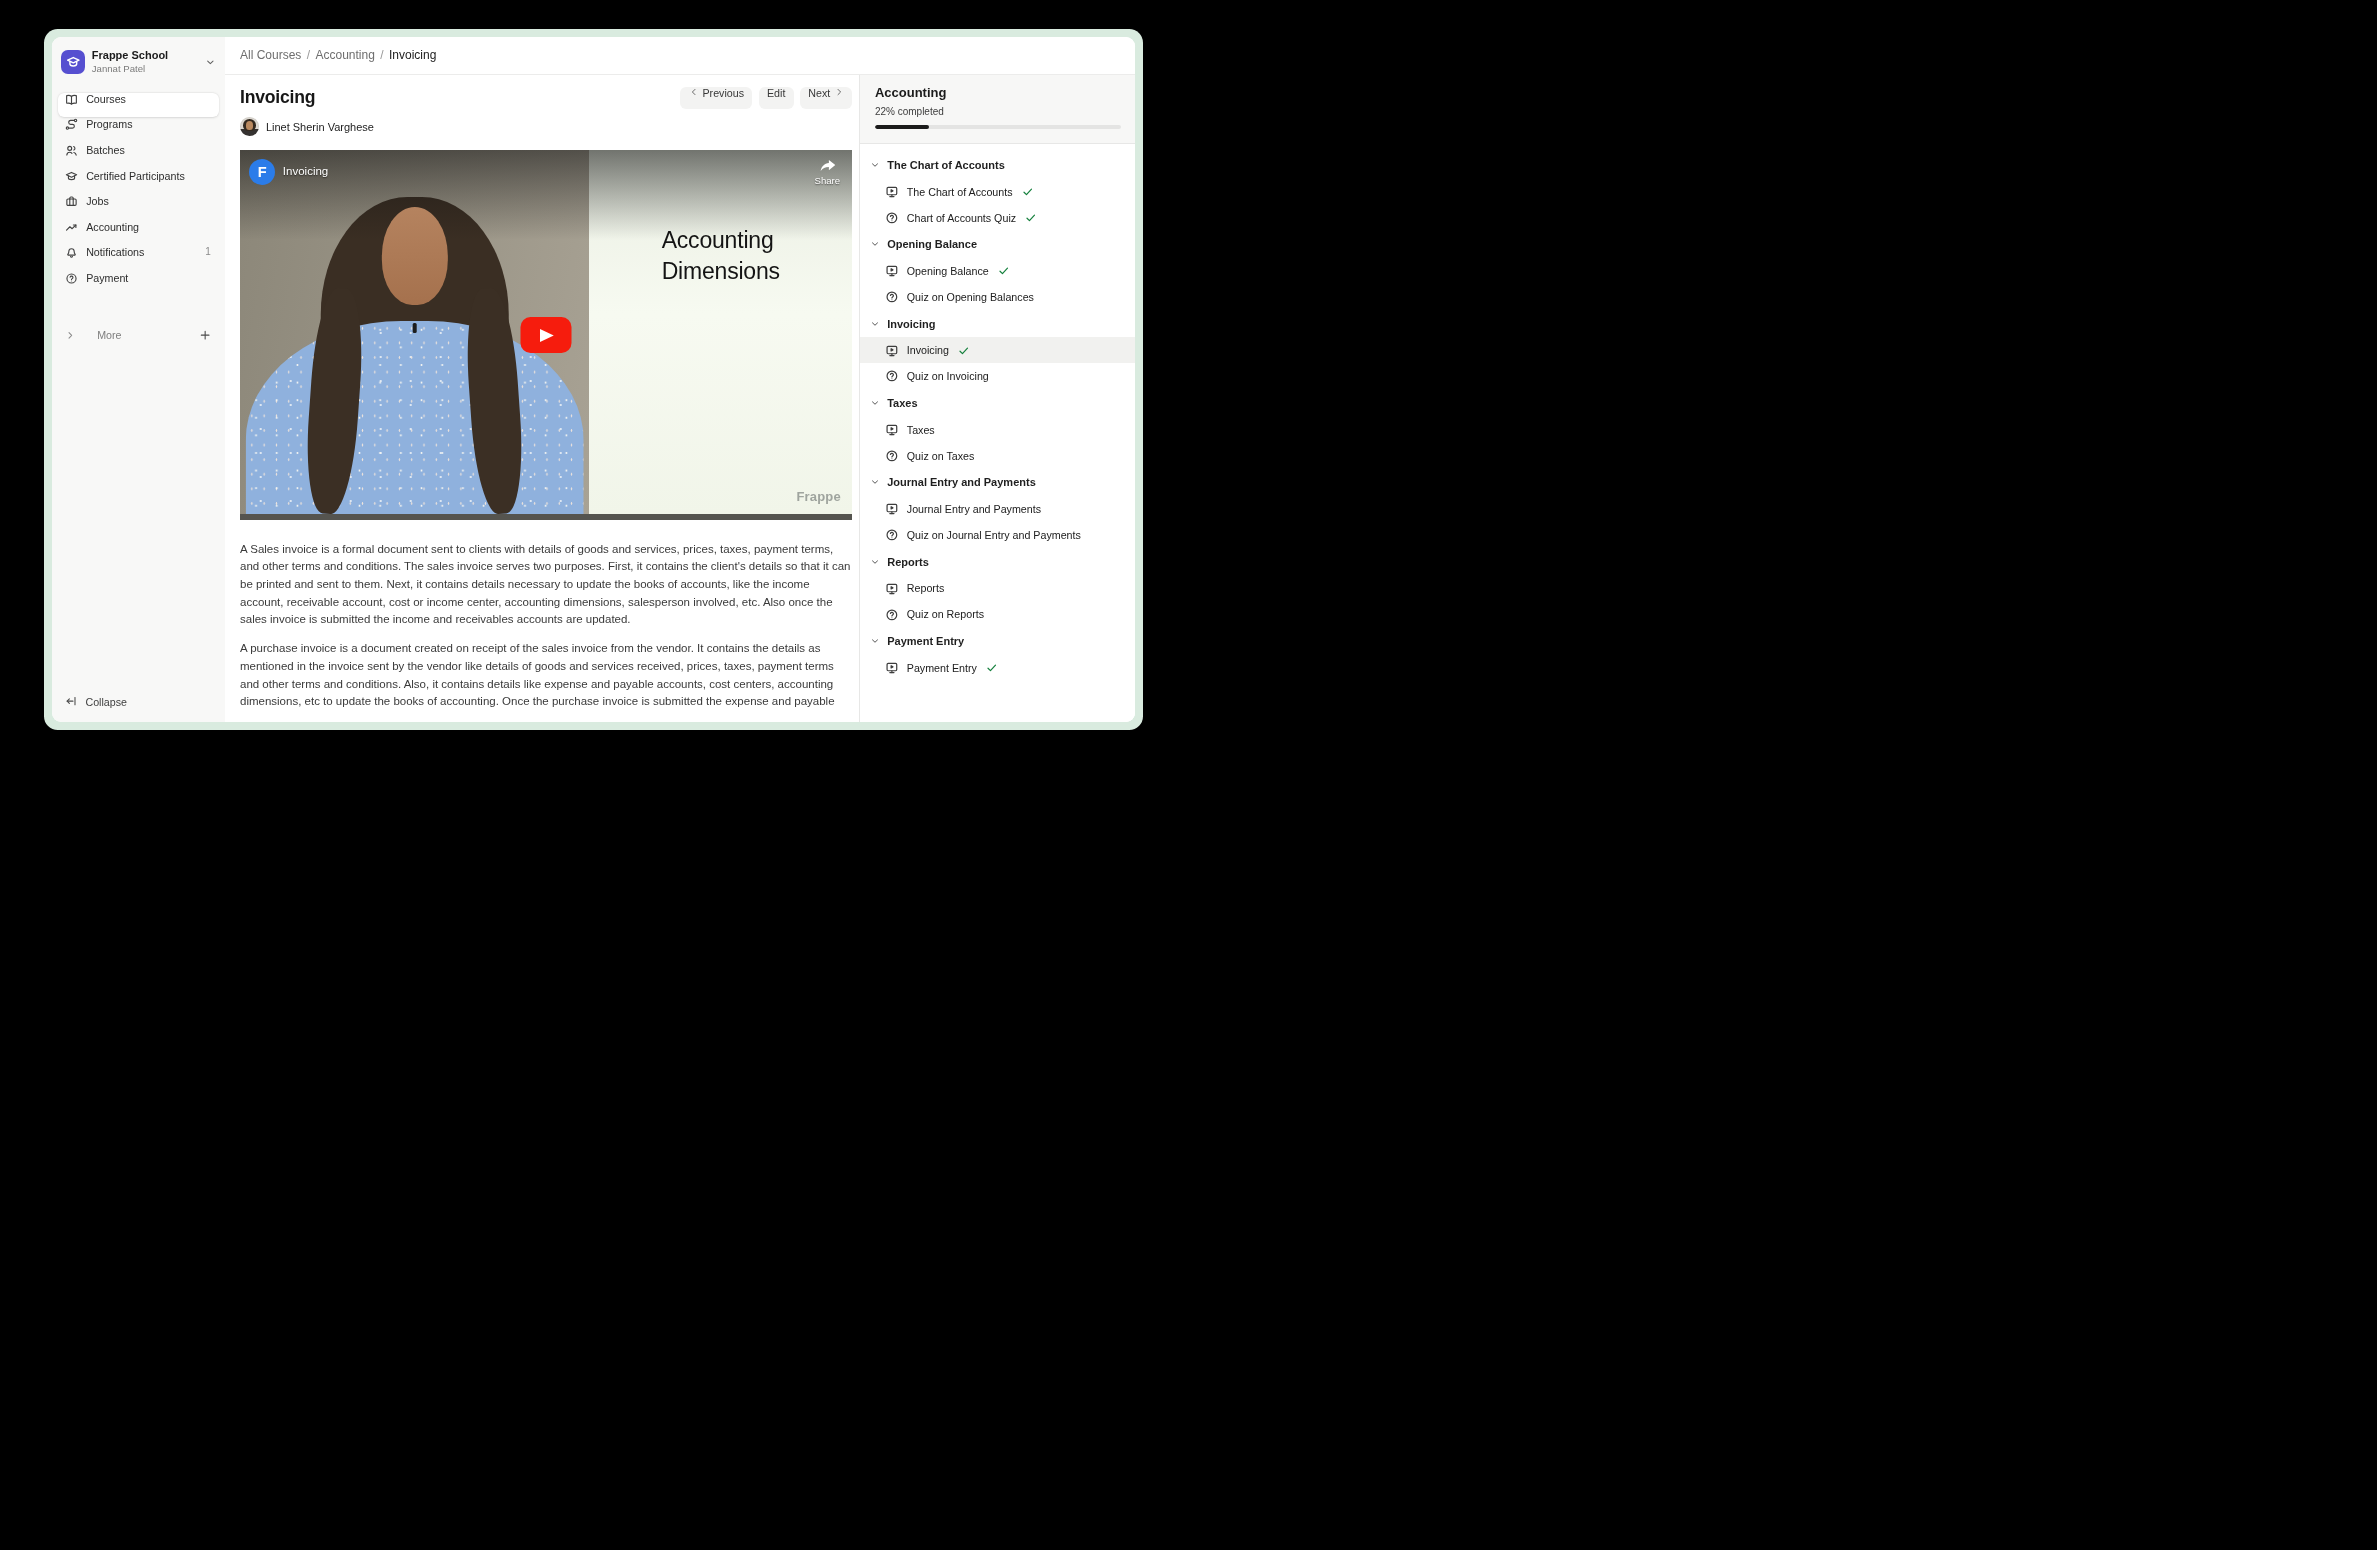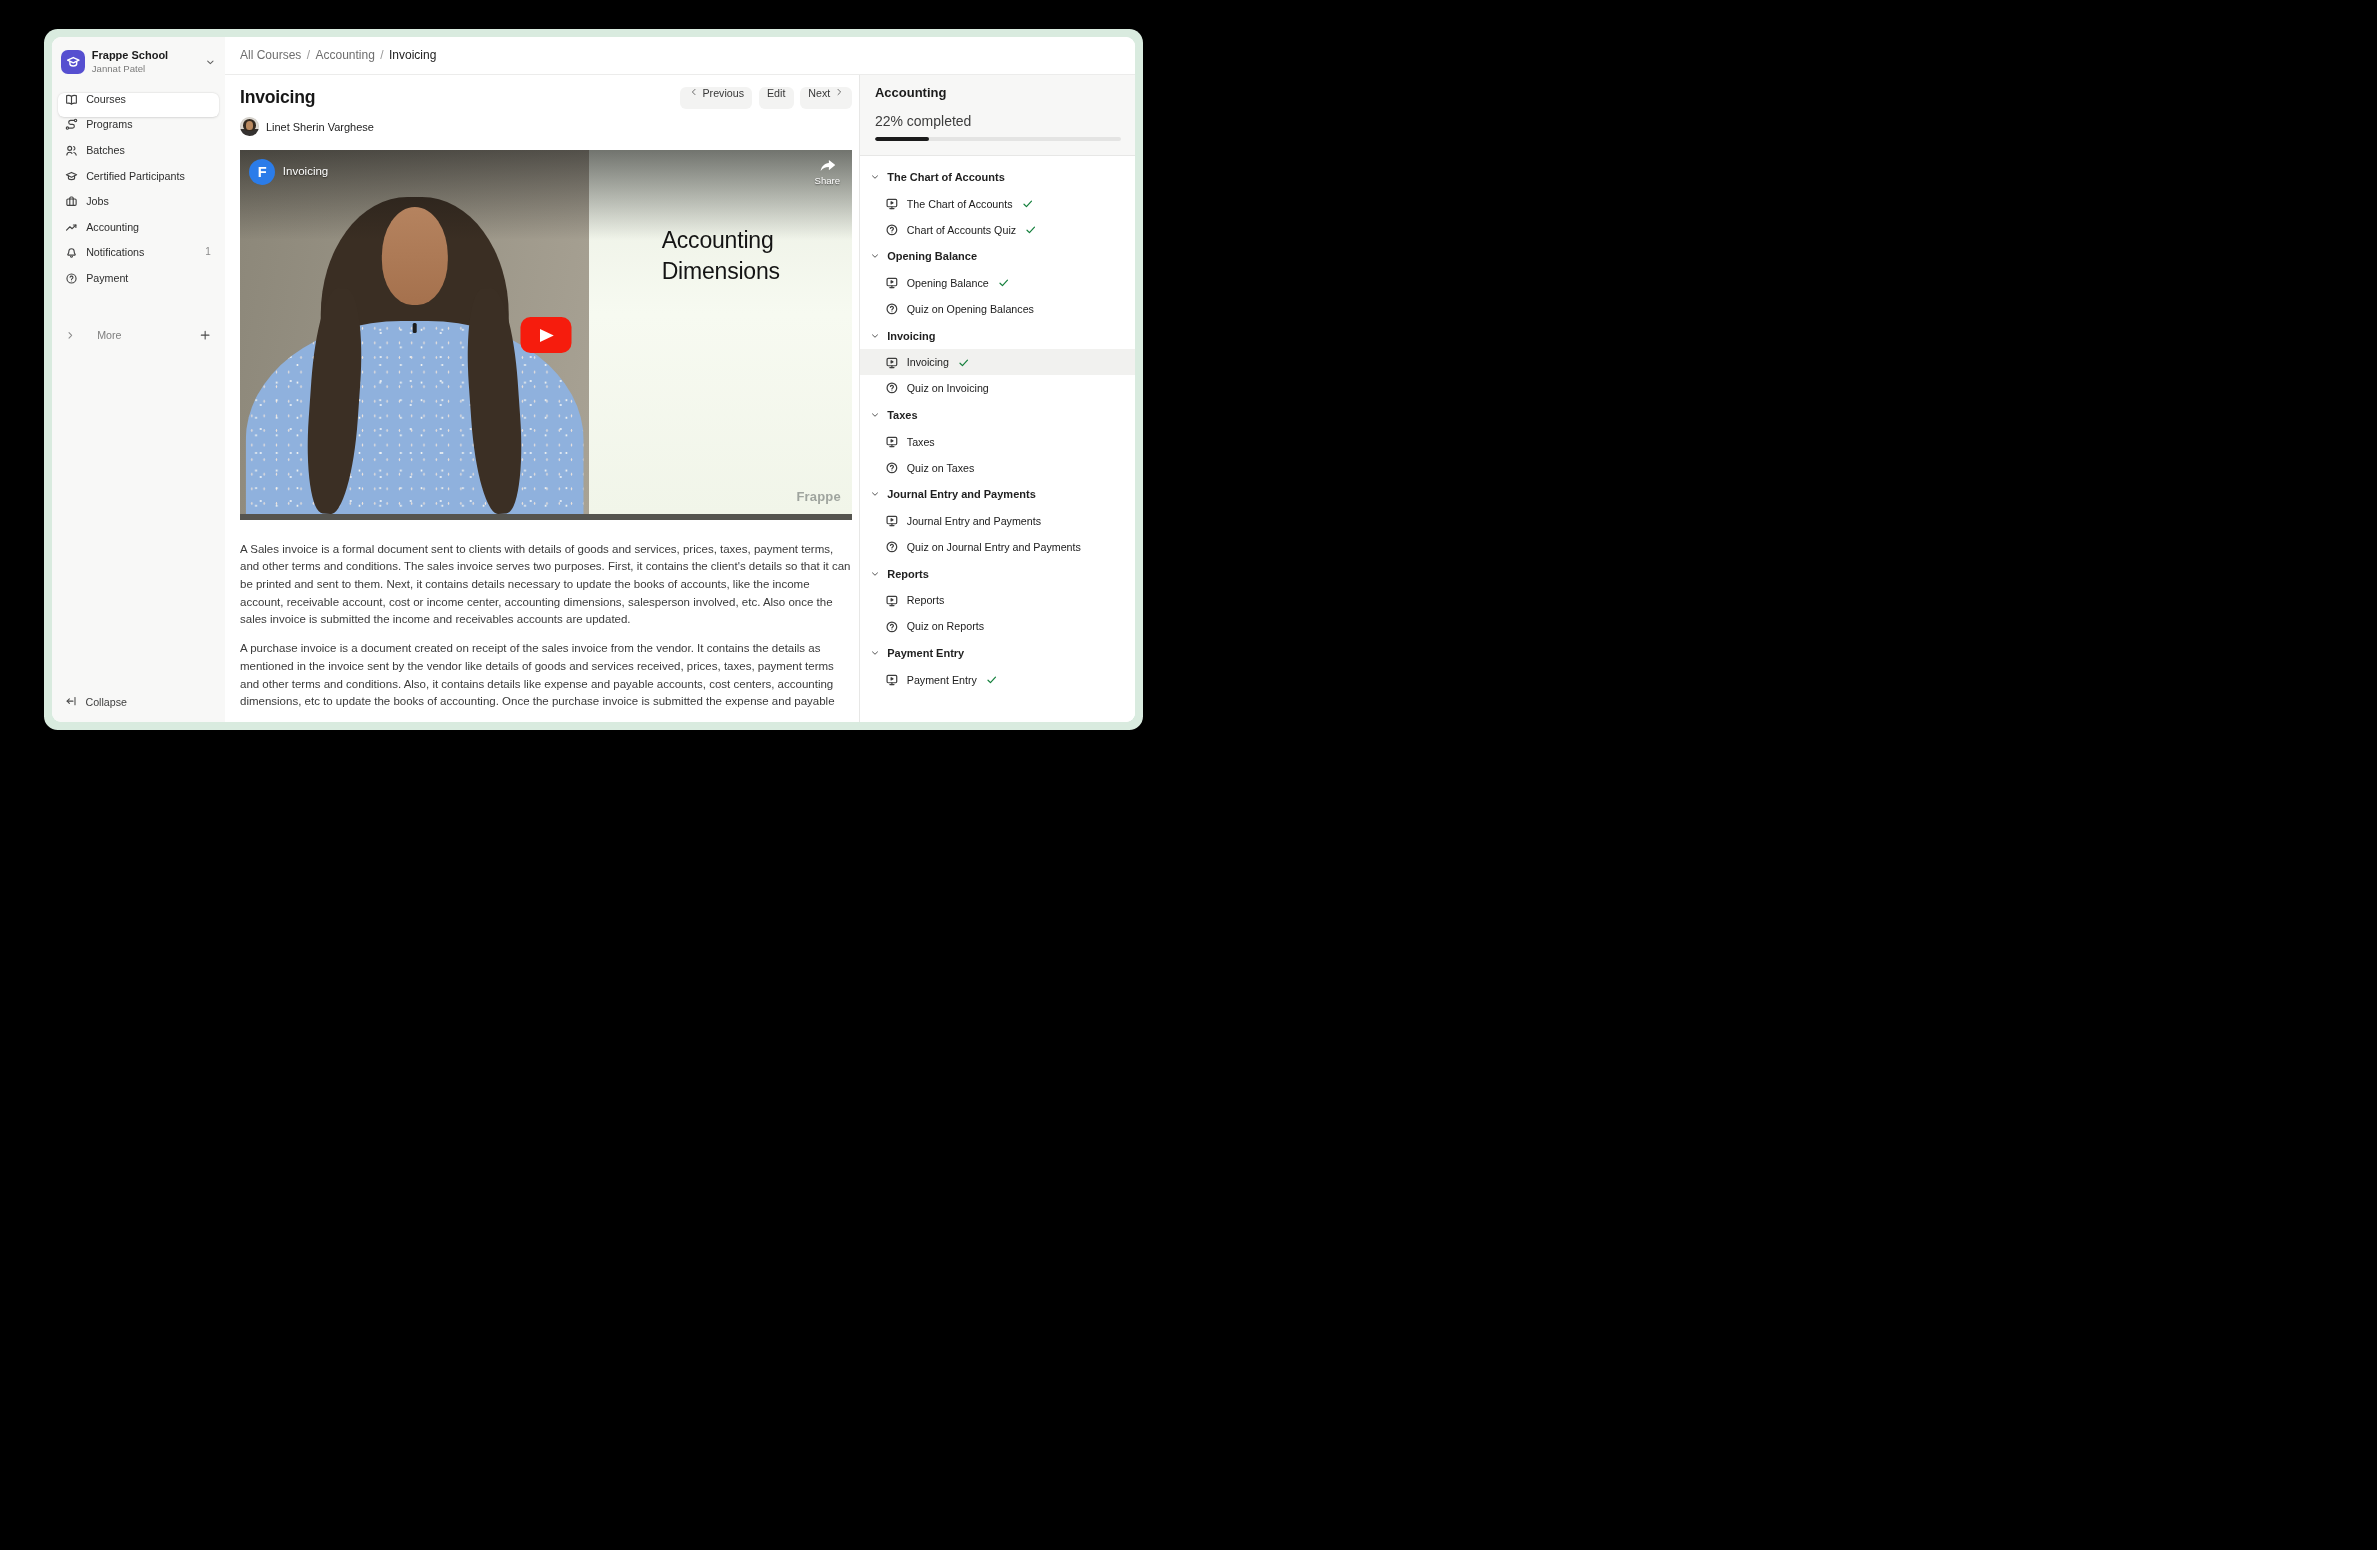--- a/index.html
+++ b/index.html
@@ -111,21 +111,21 @@
   }
   .watermark{position:absolute;right:11.5px;bottom:16px;color:#9fa49e;font-size:13px;font-weight:700;letter-spacing:0.2px;}
   .v-bottom-strip{position:absolute;left:0;right:0;bottom:0;height:6.1px;background:#55544f;z-index:7;}
   
   .paragraphs{margin-top:20.7px;}
   .paragraphs p{margin:0 0 11.5px;font-size:11.5px;line-height:1.53;color:#3a3a3a;}
   
   .outline{width:276px;flex:0 0 276px;border-left:0.8px solid #e7e7e6;display:flex;flex-direction:column;box-sizing:border-box;background:#fff;}
   .outline-header{background:#f7f7f6;border-bottom:0.8px solid #e7e7e6;padding:10.7px 14.6px 13.8px;}
   .course-title{font-size:13px;font-weight:700;color:#1b1b1b;}
-  .progress-label{font-size:14px;color:#3d3d3d;margin-top:13px;}
+  .progress-label{font-size:10px;color:#3d3d3d;margin-top:6px;}
   .progress-track{margin-top:7.7px;height:3.8px;border-radius:2.3px;background:#e4e4e3;overflow:hidden;}
   .progress-fill{height:100%;background:#1b1b1b;border-radius:2.3px;width:0;}
   .outline-list{flex:1;padding:7.7px 0 0;overflow:hidden;}
   .o-section{display:flex;align-items:center;gap:6.9px;padding:7.7px 10px;cursor:pointer;}
   .section-chevron{display:flex;color:#4b4b4b;}
   .section-chevron svg{width:10px;height:10px;}
   .section-title{font-size:11px;font-weight:600;color:#1f1f1f;}
   .o-item{display:flex;align-items:center;gap:7.7px;padding:6.1px 10px 6.1px 25px;cursor:pointer;}
   .o-item.active{background:#f1f1ef;}
   .item-icon{display:flex;color:#3d3d3d;}

